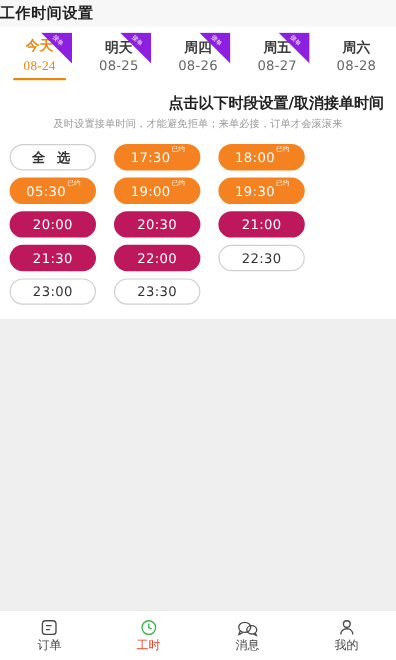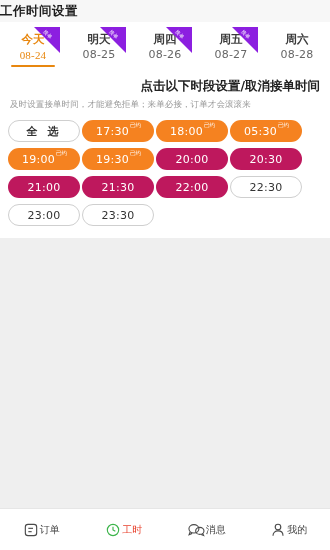--- a/index.html
+++ b/index.html
@@ -95,27 +95,28 @@
   }
 
   
   .instr{ padding:10px 10px 2px 10px; }
   .instr .h{
     font-size:12.5px;color:#222;font-weight:700;line-height:18px;text-align:right;
   }
   .instr .sub{
     font-size:8.5px;color:#9a9a9a;line-height:16px;margin-top:1px;
     letter-spacing:.1px;
+    text-align:center;
   }
 
   
   .slots{
     display:flex;flex-wrap:wrap;
     padding:6px 8px 4px 8px;
-    gap:6px 2px;
+    gap:6px 15px;
   }
   .slot{
     width:72px;height:22px;
     border-radius:11px;
     display:flex;align-items:center;justify-content:center;
     font-size:11px;
     letter-spacing:.3px;
     position:relative;
     cursor:pointer;
     user-select:none;
@@ -145,21 +146,21 @@
   
   .tabbar{
     position:absolute;bottom:0;left:0;right:0;
     height:42px;
     background:#fff;
     border-top:1px solid #e6e6e6;
     display:flex;
   }
   .tabitem{
     flex:1;
-    display:flex;flex-direction:row;align-items:center;justify-content:center;
+    display:flex;flex-direction:column;align-items:center;justify-content:center;
     gap:1px;
     cursor:pointer;
   }
   .tabitem .ico{ height:17px;display:flex;align-items:center;justify-content:center; }
   .tabitem .tlbl{ font-size:10px;color:#444;line-height:12px; }
   .tabitem.active .tlbl{ color:#e8432f; }
 
   .page{ display:flex;flex-direction:column;height:550px; }
 </style>
 </head>

